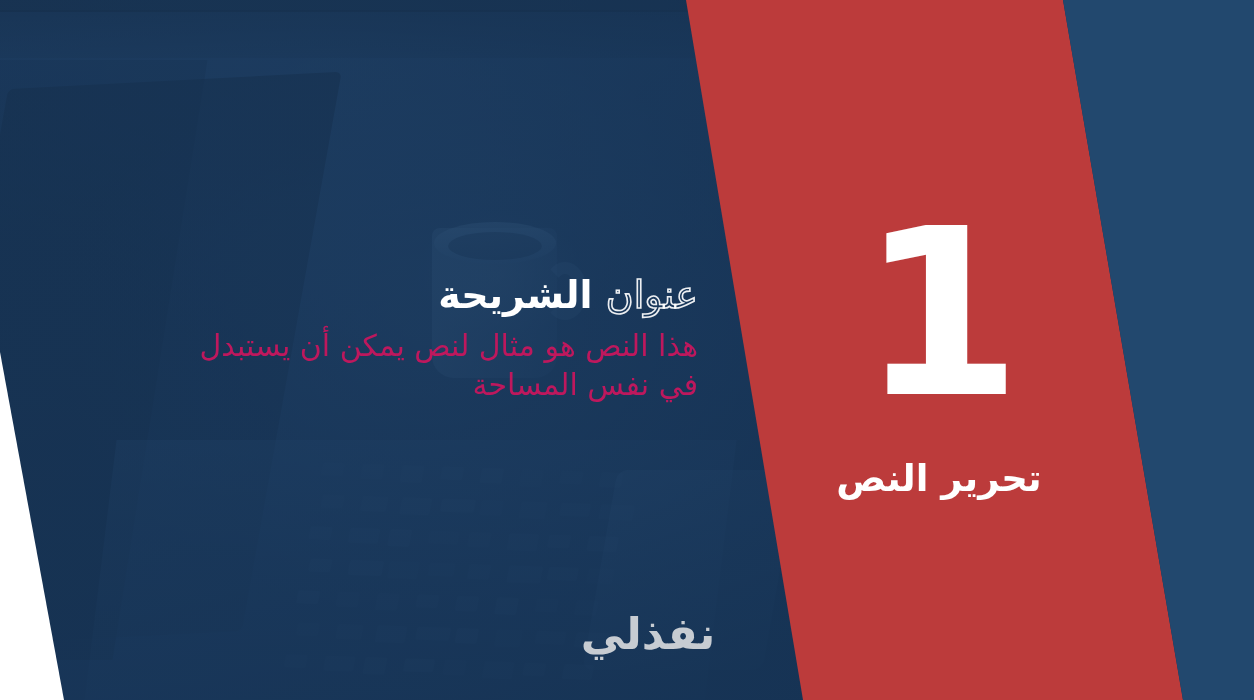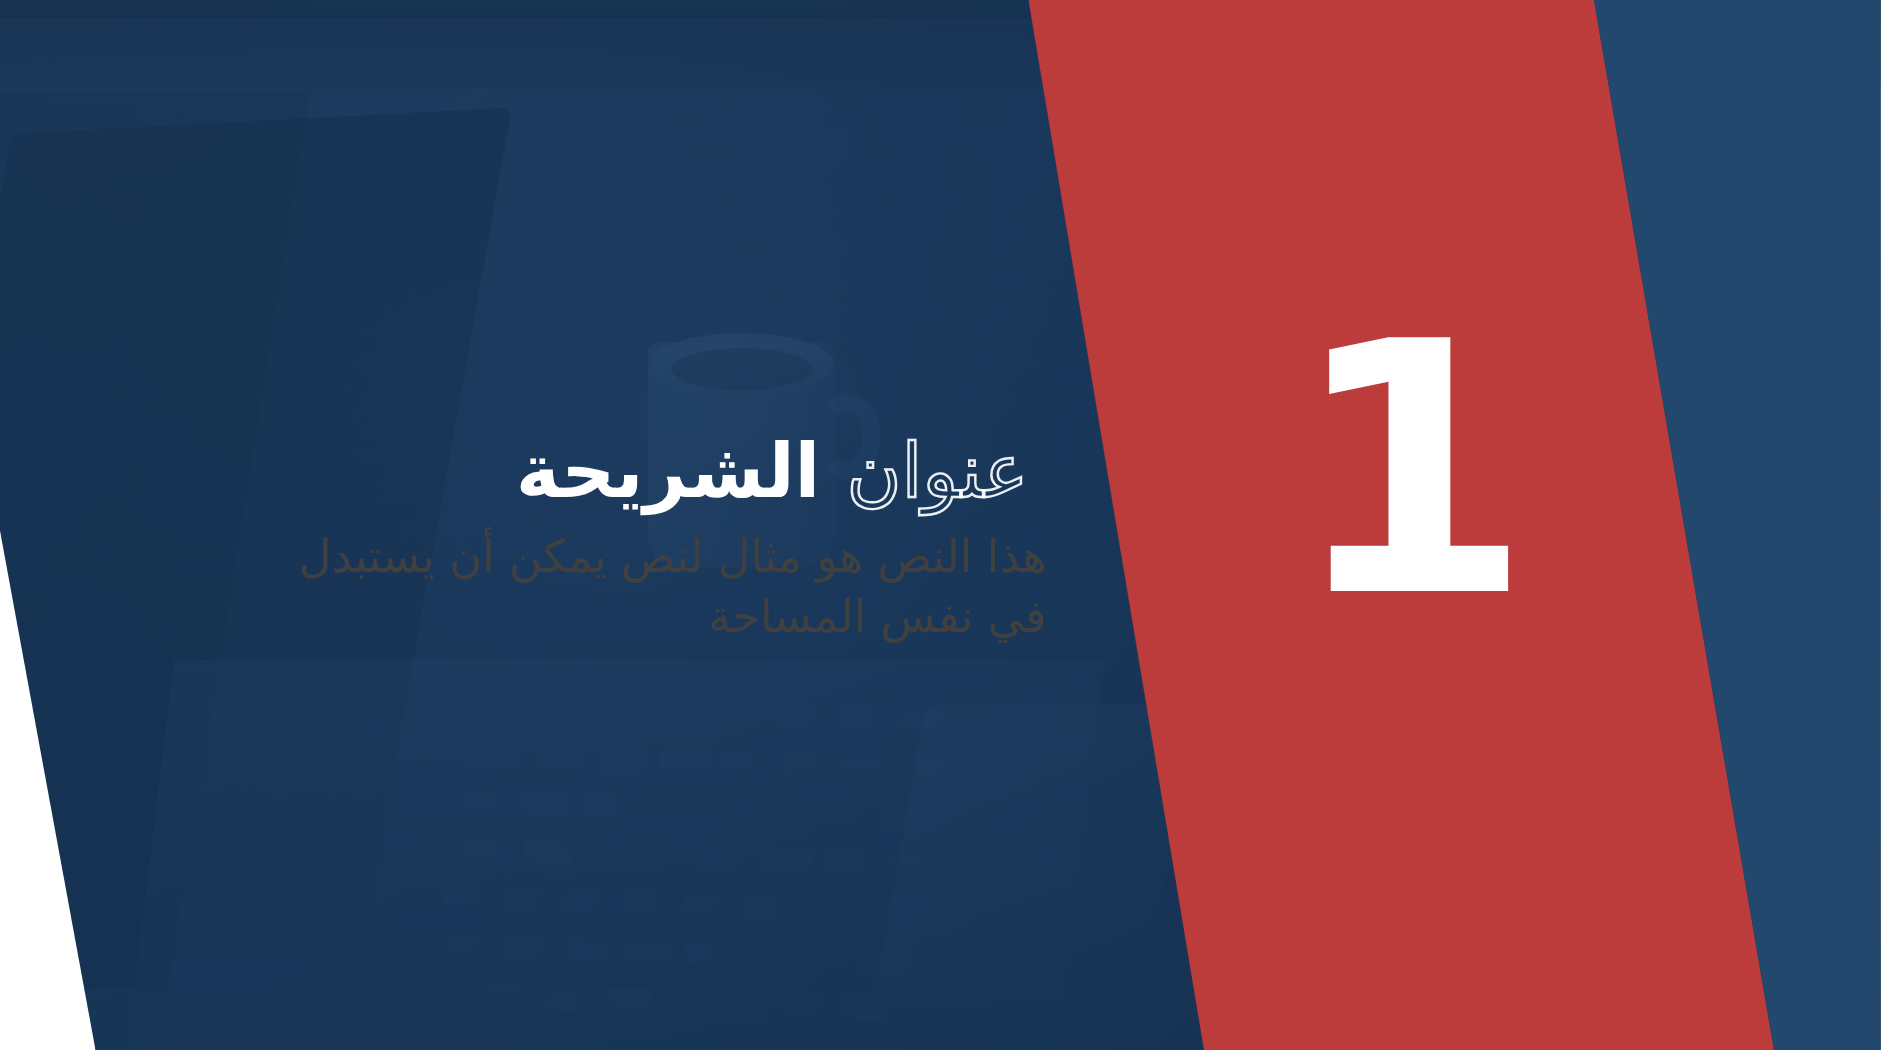--- a/index.html
+++ b/index.html
@@ -137,43 +137,43 @@
   
   .text-block{
     position:absolute;
     right:556px;          
     top:276px;
     width:512px;
     text-align:right;
     direction:rtl;
   }
   .slide-title{
-    margin:12px;
-    font-size:50px;
+    margin:0;
+    font-size:38px;
     line-height:1.04;
     font-weight:700;
     color:#ffffff;
     white-space:nowrap;
   }
   .title-outline{
     font-weight:400;
     color:transparent;
     -webkit-text-stroke:1.6px rgba(255,255,255,.92);
     text-shadow:none;
   }
   .title-solid{
     font-weight:700;
     color:#ffffff;
   }
   .slide-subtitle{
     margin:10px 0 0 0;
     font-size:30px;
     line-height:1.33;
     font-weight:400;
-    color:#404040;
+    color:#be185d;
   }
 
   
   .panel-number{
     position:absolute;
     left:849px;
     top:212px;
     width:180px;
     text-align:center;
     font-size:232px;
@@ -308,17 +308,19 @@
   <div class="wedge-red"></div>
   <div class="wedge-blue-right"></div>
   <div class="wedge-white"></div>
 
   <div class="text-block">
     <h1 class="slide-title"><span class="title-outline">عنوان</span><span class="title-solid">&nbsp;الشريحة</span></h1>
     <p class="slide-subtitle">هذا النص هو مثال لنص يمكن أن يستبدل في نفس المساحة</p>
   </div>
 
   <div class="panel-number">1</div>
+  <div class="panel-label">تحرير النص</div>
 
   <div class="logo">
+    <span class="logo-ar">نفذلي</span>
   </div>
 
 </div>
 
 </body></html>

